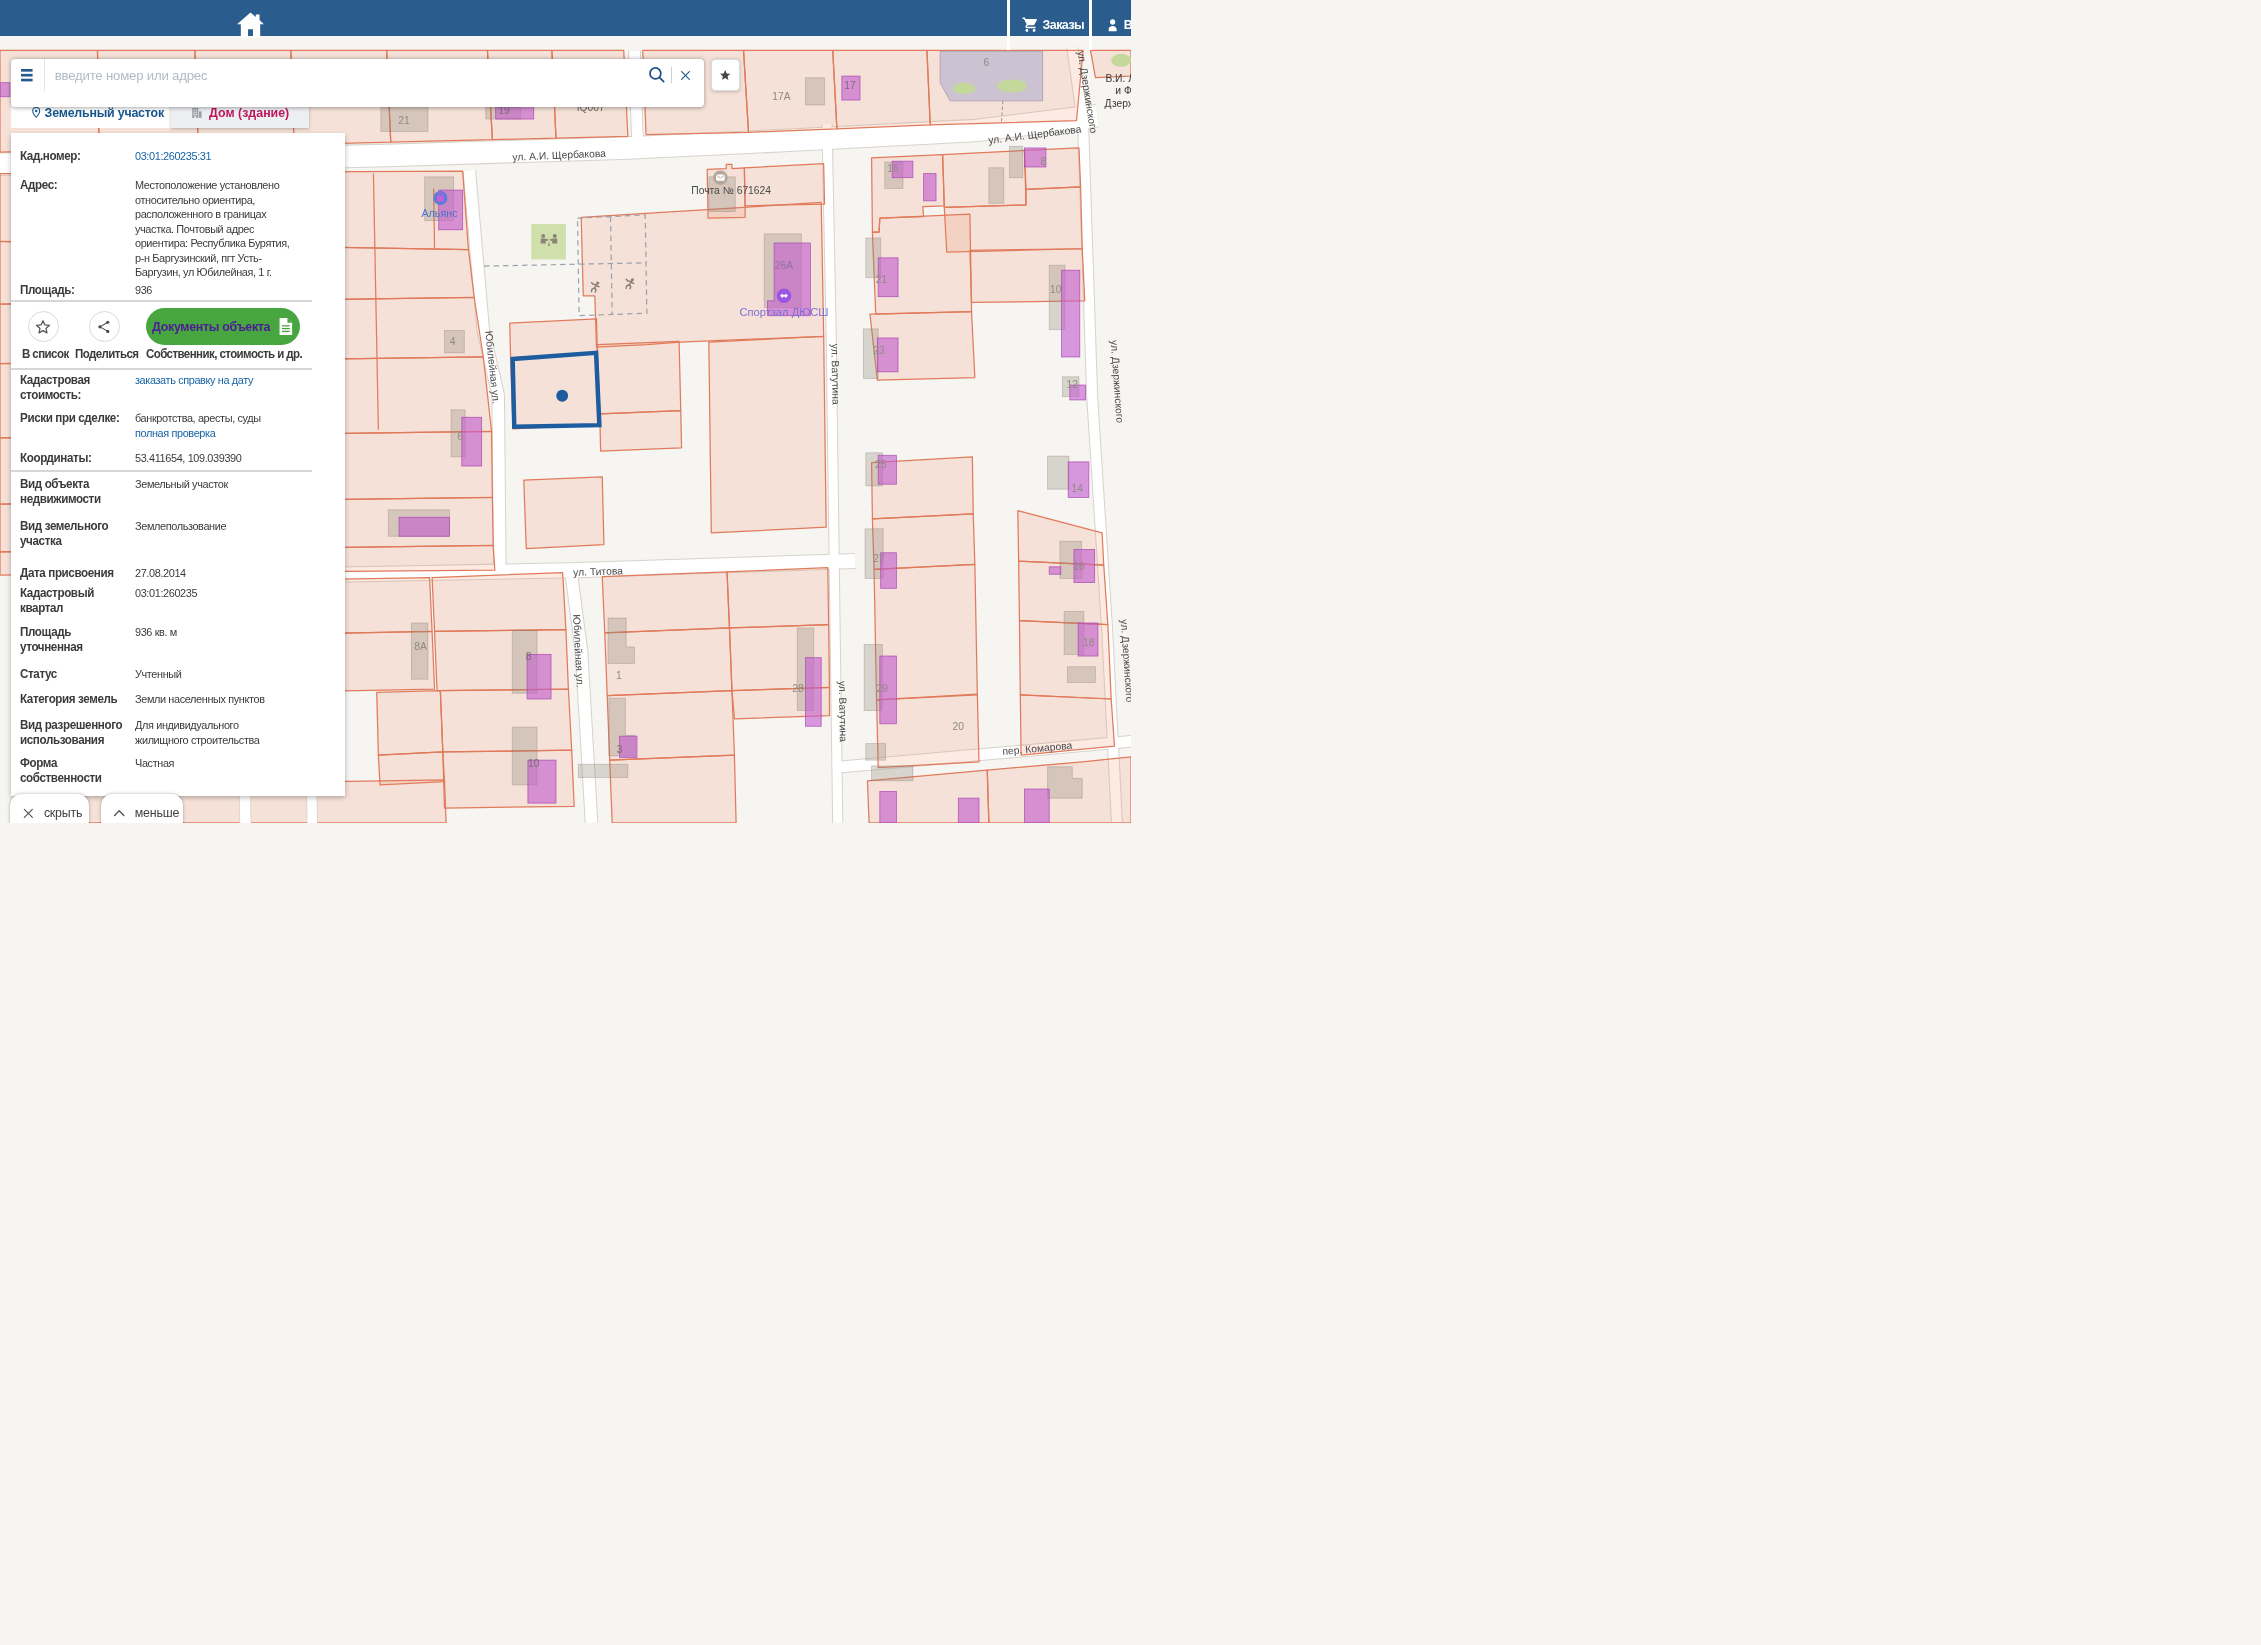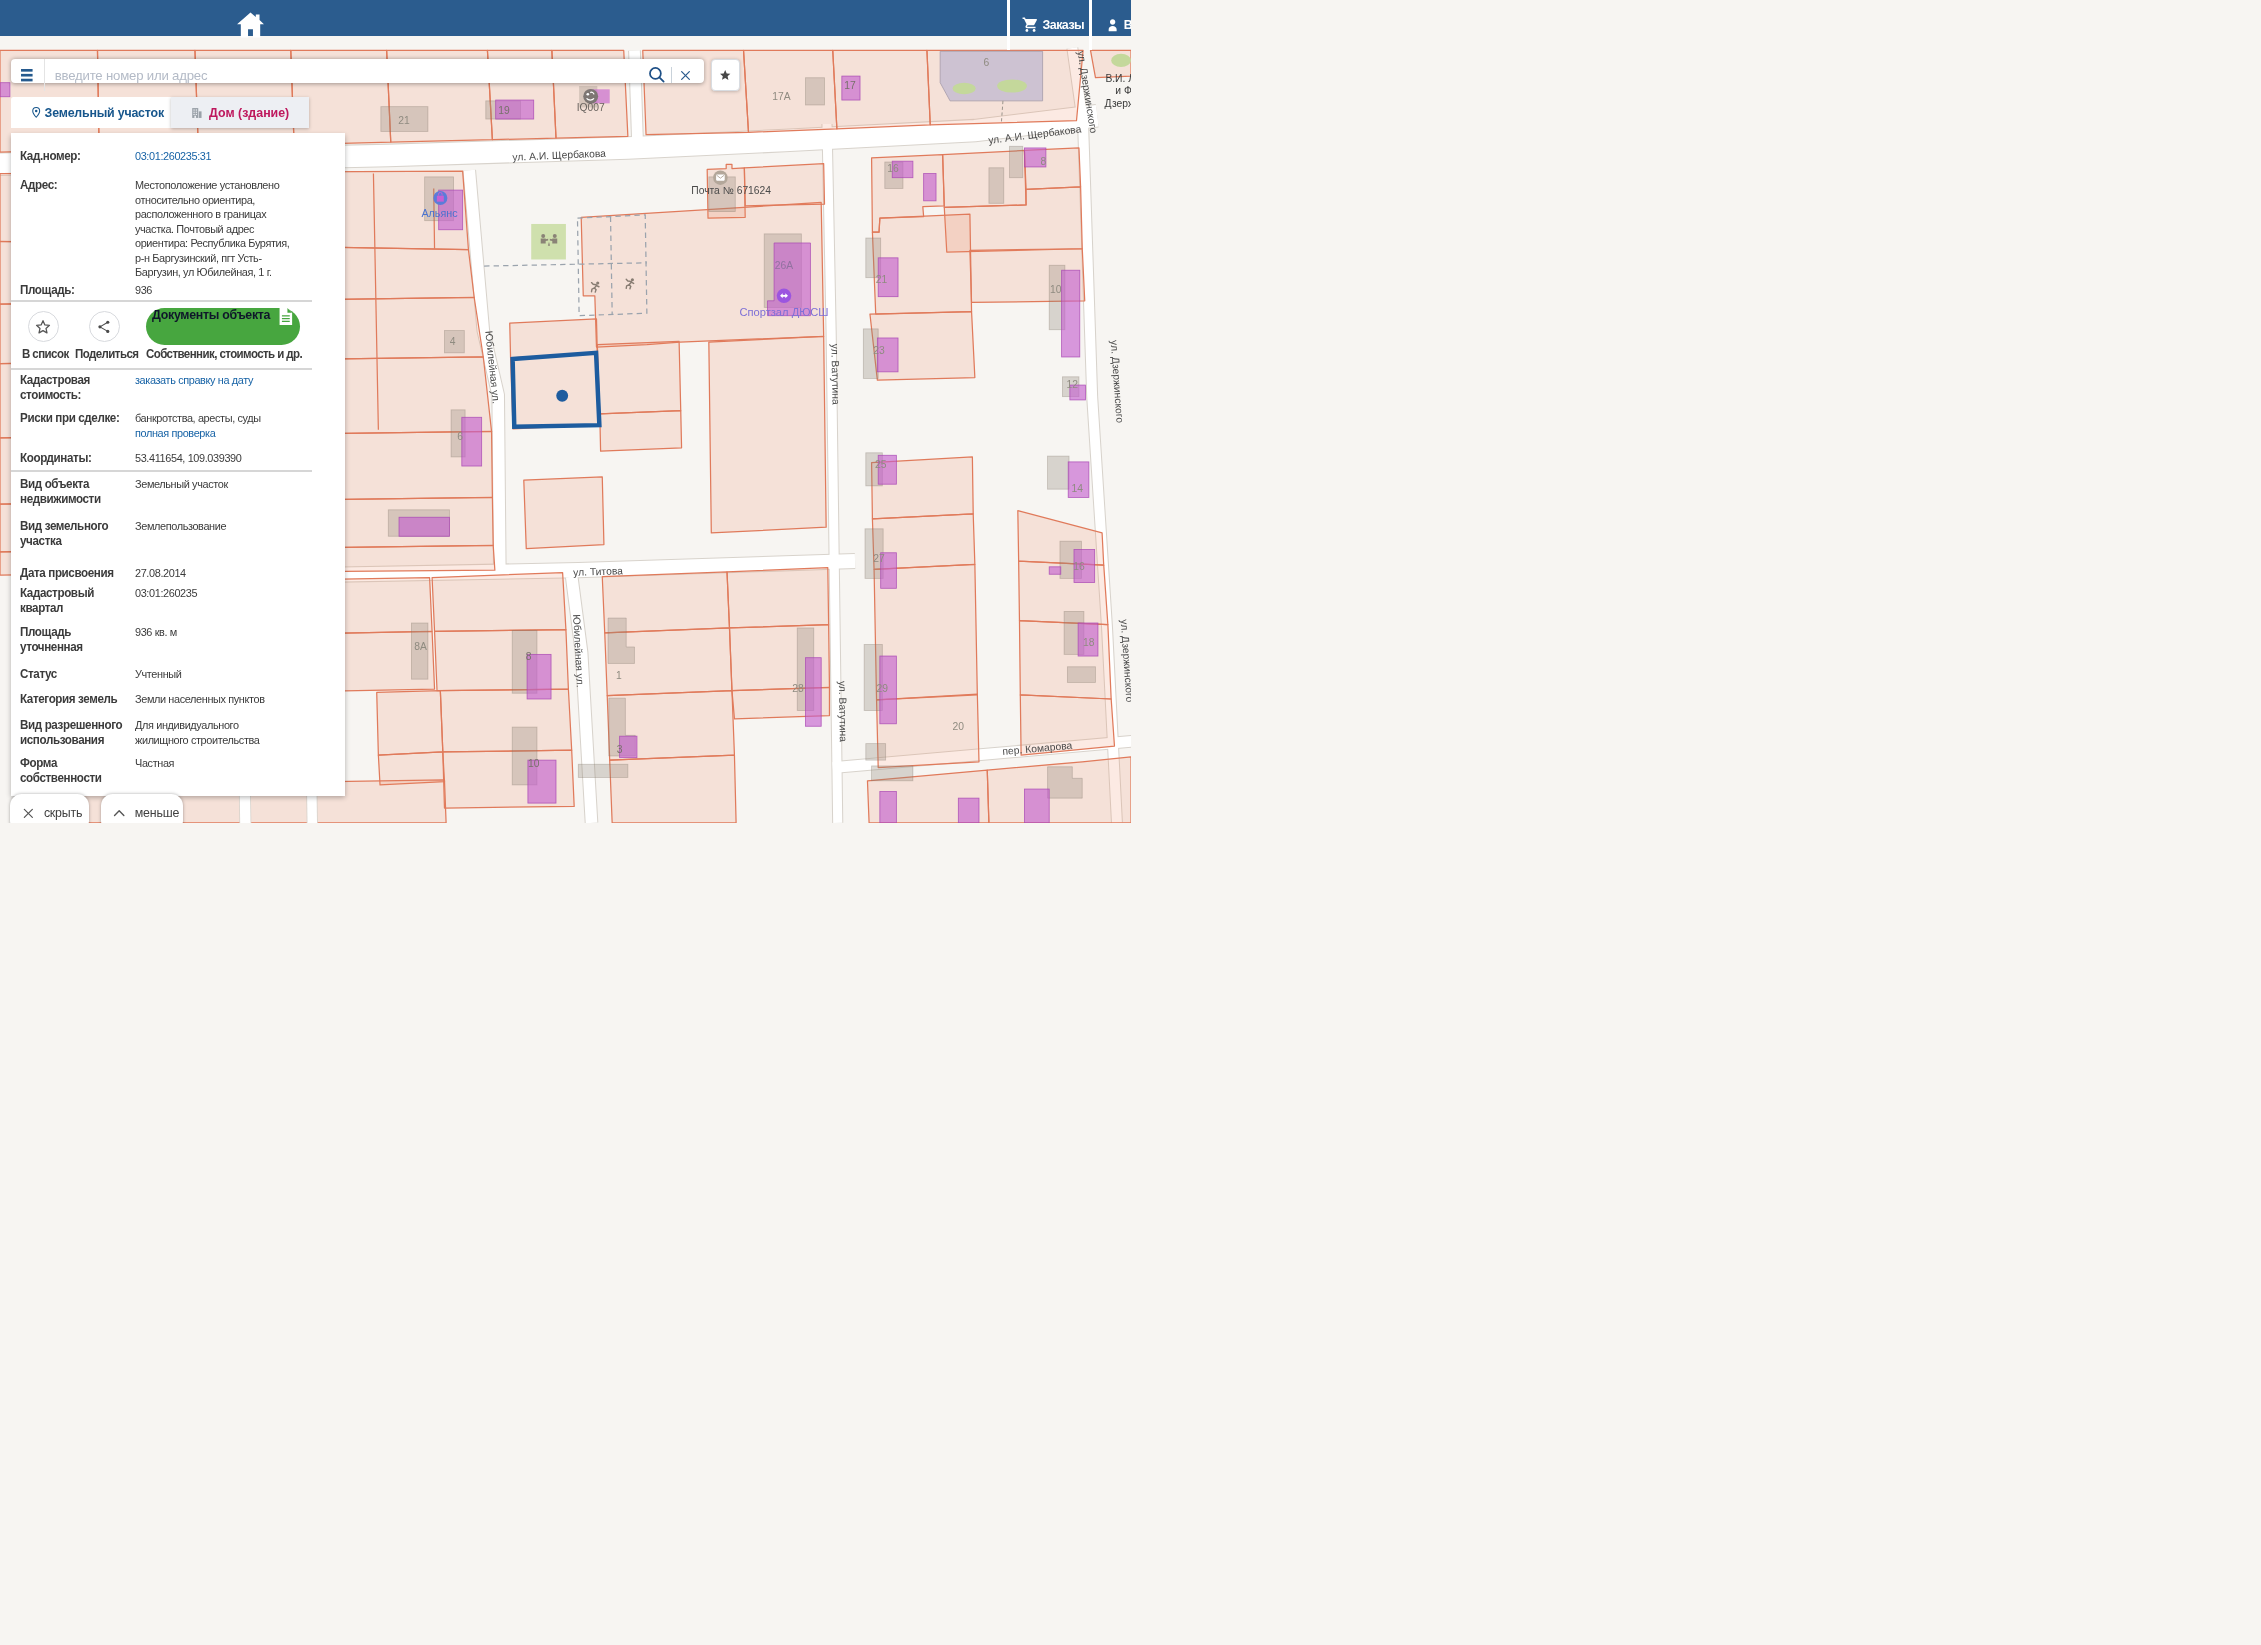--- a/index.html
+++ b/index.html
@@ -1,35 +1,35 @@
 <!DOCTYPE html>
 <html style="font-size:13.2px"><head><meta charset="utf-8"><style>
 *{box-sizing:border-box;margin:0;padding:0}
 html,body{width:1131px;height:823px;overflow:hidden}
 body{position:relative;font-family:"Liberation Sans",sans-serif;background:#f7f5f2}
 #map{position:absolute;top:0;left:0}
 #navbar{position:absolute;top:0;left:0;width:1131px;height:36px;background:#2b5c8e;z-index:10}
 .navgap{position:absolute;top:0;width:2.5px;height:50px;background:#fff}
 .navitem{position:absolute;top:0;height:50px;color:#fff;font-weight:bold;font-size:12.4px;letter-spacing:-0.5px;display:flex;align-items:center}
-#search{position:absolute;left:10.7px;top:59px;width:693px;height:24px;background:#fff;border-radius:4.1px;box-shadow:0 0.8px 4.1px rgba(0,0,0,.35);z-index:20}
+#search{position:absolute;left:10.7px;top:59px;width:693px;height:48px;background:#fff;border-radius:4.1px;box-shadow:0 0.8px 4.1px rgba(0,0,0,.35);z-index:20}
 #starbtn{position:absolute;left:711px;top:59px;width:29px;height:32px;background:#fff;border:0.8px solid #d8dce1;border-radius:4.1px;box-shadow:0 0.8px 3.3px rgba(0,0,0,.2);z-index:20;display:flex;align-items:center;justify-content:center}
 #search .ph{position:absolute;left:44px;top:9px;font-size:13.2px;color:#b3bac6;letter-spacing:-0.2px}
 #search .vsep{position:absolute;left:33px;top:0;width:0.8px;height:32px;background:#e4e4e4}
 #search .vsep2{position:absolute;left:660px;top:8.3px;width:0.8px;height:15.7px;background:#c9d2da}
 #panel{position:absolute;left:10.7px;top:97px;width:301px;z-index:15}
 .tab{position:absolute;top:0;height:31px;font-weight:bold;font-size:12.4px;display:flex;align-items:center;justify-content:center}
 #tab1{left:0;width:164px;background:#fff;color:#17568c;border-radius:2.5px 2.5px 0 0;justify-content:flex-start;padding-left:19px;letter-spacing:-0.2px}
 #tab2{left:160px;width:138px;background:#edeff3;color:#be185d;box-shadow:0 0.8px 3.3px rgba(0,0,0,.25)}
 #pbody{position:absolute;left:0;top:36px;width:334px;height:663px;background:#fff;box-shadow:0 1.7px 5px rgba(0,0,0,.3)}
 .lbl{position:absolute;left:9px;width:121px;font-weight:bold;font-size:12px;color:#3b3b3b;letter-spacing:-0.4px;line-height:14.5px;transform:scaleX(0.97);transform-origin:0 0}
 .val{position:absolute;left:124px;width:186px;font-size:11.6px;color:#3b3b3b;letter-spacing:-0.4px;line-height:14.5px;transform:scaleX(0.94);transform-origin:0 0}
 .val a,a.lnk{color:#1763a6;text-decoration:none}
 .sep{position:absolute;left:0px;width:301px;height:1.7px;background:#d6d6d6}
 .circbtn{position:absolute;width:25.6px;height:25.6px;border-radius:50%;border:0.8px solid #d8dade;background:#fff;display:flex;align-items:center;justify-content:center}
-#greenbtn{position:absolute;left:134px;top:165px;width:156px;height:27px;border-radius:14px;background:#47a63f;color:#0f172a;font-weight:bold;font-size:12.4px;display:flex;justify-content:center;letter-spacing:-0.3px}
+#greenbtn{position:absolute;left:134px;top:165px;width:156px;height:27px;border-radius:14px;background:#47a63f;color:#4c1d95;font-weight:bold;font-size:12.4px;display:flex;align-items:center;justify-content:center;letter-spacing:-0.3px}
 .cap{position:absolute;font-weight:bold;font-size:12px;color:#3b3b3b;letter-spacing:-0.6px;white-space:nowrap;transform:scaleX(0.96);transform-origin:0 0}
 .pill{position:absolute;height:38px;background:#fff;border-radius:11.6px;box-shadow:0 0.8px 3.3px rgba(0,0,0,.35);z-index:15;display:flex;align-items:center;font-size:12.4px;color:#3f3f3f;letter-spacing:-0.2px}
 </style></head>
 <body>
 <svg id="map" width="1131" height="823" viewBox="0 0 1369 996">
 <rect width="1369" height="996" fill="#f7f5f2"></rect>
 <g id="streets">
 <g stroke="#d8d3cc" fill="none">
 <path d="M-10,199 L470,188 L760,179 L950,170 L1180,158 L1328,140" stroke-width="28.5"></path>
 <path d="M760,179 L950,170 L1180,158 L1328,140" stroke-width="22.5"></path>

